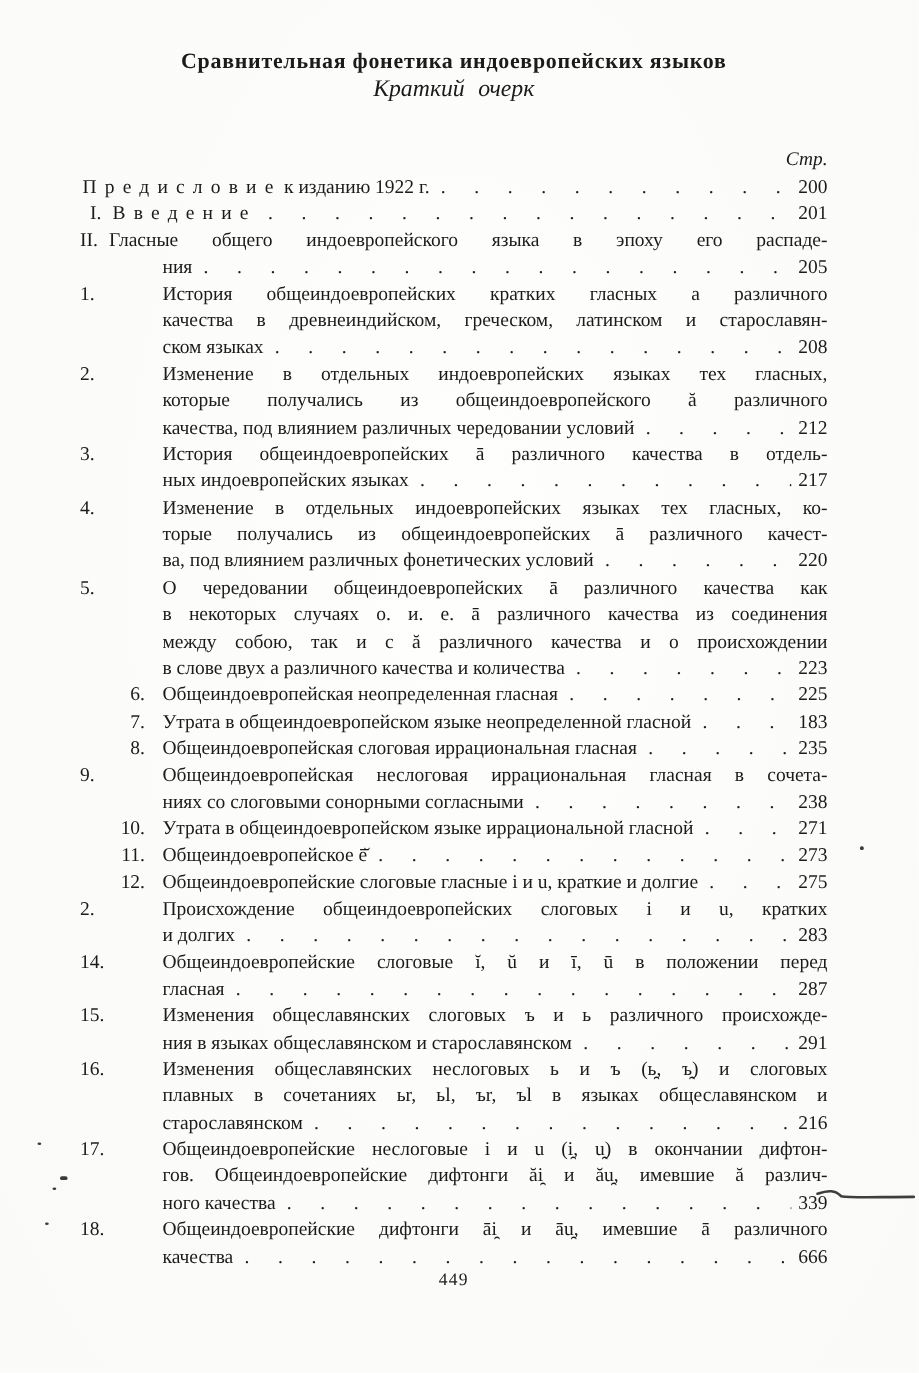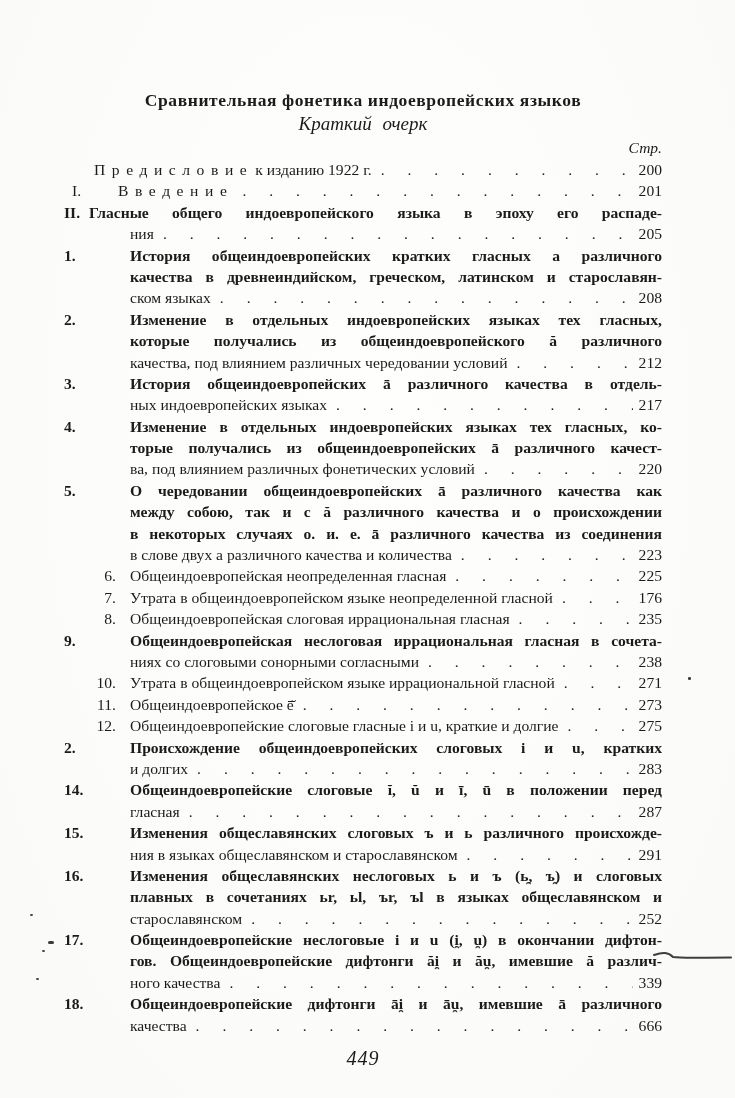--- a/index.html
+++ b/index.html
@@ -7,21 +7,21 @@
     width: 735px; height: 1098px;
     overflow: hidden;
     background: #fdfdfb;
     font-family: "Liberation Serif", "DejaVu Serif", serif;
     color: #1b1b1b;
   }
   .sheet {
     position: relative;
     width: 735px; height: 1098px;
     box-sizing: border-box;
-    padding: 88px 73px 0 64px;
+    padding: 36px 73px 0 64px;
     background:
       radial-gradient(ellipse at 50% 40%, rgba(255,255,255,0.6), rgba(0,0,0,0.012) 90%),
       #fdfdfb;
   }
   .title {
     text-align: center;
     font-size: 17.5px;
     font-weight: bold;
     line-height: 24px;
     letter-spacing: 0.6px;
@@ -34,32 +34,32 @@
     font-weight: normal;
     line-height: 24px;
     margin: 0;
     word-spacing: 6px;
   }
   .str-header {
     text-align: right;
     font-style: italic;
     font-size: 15.5px;
     line-height: 23px;
+    margin-top: 32px;
   }
   .toc { font-size: 15.6px; }
   .line {
     height: 21.4px;
     line-height: 21.4px;
     white-space: nowrap;
   }
   .line.j {
     text-align: justify;
     text-align-last: justify;
     white-space: normal;
-    font-weight: bold;
   }
   .line.cont { padding-left: 66px; }
   .line.last {
     display: flex;
     align-items: baseline;
   }
   .line.last .text { white-space: nowrap; flex: none; }
   .lbl {
     display: inline-block;
     flex: none;
@@ -67,41 +67,40 @@
     text-align: right;
     margin-right: 14px;
   }
   .lvl0 .lbl {
     width: auto; min-width: 0;
     text-align: left;
     margin-right: 9px;
   }
   .entry.first-entry .line { padding-left: 2px; }
   .entry.roman-i .line { padding-left: 8px; }
-  .spaced { letter-spacing: 0.42em; margin-left: 28px; }
+  .spaced { letter-spacing: 0.42em; }
   .rest { margin-left: 2px; }
   .dots {
     flex: 1 1 auto;
     overflow: hidden;
     white-space: nowrap;
     letter-spacing: 9.5px;
     margin: 0 2px 0 9px;
     min-width: 0;
   }
   .pg {
     flex: none;
     min-width: 27px;
     text-align: right;
     white-space: nowrap;
   }
   .footer-page {
     text-align: center;
-    font-style: italic;
-    font-size: 20px;
-    margin-top: 11px;
+    font-size: 14px;
+    margin-top: 1px;
     letter-spacing: 1px;
   }
   .artifact { position: absolute; pointer-events: none; }
   .speck { background: #3a3a3a; border-radius: 50%; }
 </style>
 </head>
 <body>
 
 <div class="sheet">
   <h1 class="title">Сравнительная фонетика индоевропейских языков</h1>
@@ -163,42 +162,42 @@
         <div class="line first j"><span class="lbl">4.</span><span class="text">Изменение в отдельных индоевропейских языках тех гласных, ко-</span></div>
         <div class="line cont j"><span class="text">торые получались из общеиндоевропейских ā различного качест-</span></div>
         <div class="line cont last">
           <span class="text">ва, под влиянием различных фонетических условий</span>
           <span class="dots">. . . . . . . . . . . . . . . . . . . . . . . . . . . . . . . . . . . . . . . . . . . . . . . . . . . . . . . . . . . .</span>
           <span class="pg">220</span>
         </div>
       </div>
       <div class="entry lvl1">
         <div class="line first j"><span class="lbl">5.</span><span class="text">О чередовании общеиндоевропейских ā различного качества как</span></div>
+        <div class="line cont j"><span class="text">в некоторых случаях о. и. е. ā различного качества из соединения</span></div>
         <div class="line cont j"><span class="text">между собою, так и с ă различного качества и о происхождении</span></div>
-        <div class="line cont j"><span class="text">в некоторых случаях о. и. е. ā различного качества из соединения</span></div>
         <div class="line cont last">
           <span class="text">в слове двух a различного качества и количества</span>
           <span class="dots">. . . . . . . . . . . . . . . . . . . . . . . . . . . . . . . . . . . . . . . . . . . . . . . . . . . . . . . . . . . .</span>
           <span class="pg">223</span>
         </div>
       </div>
       <div class="entry lvl1">
         <div class="line first last">
           <span class="lbl">6.</span>
           <span class="text">Общеиндоевропейская неопределенная гласная</span>
           <span class="dots">. . . . . . . . . . . . . . . . . . . . . . . . . . . . . . . . . . . . . . . . . . . . . . . . . . . . . . . . . . . .</span>
           <span class="pg">225</span>
         </div>
       </div>
       <div class="entry lvl1">
         <div class="line first last">
           <span class="lbl">7.</span>
           <span class="text">Утрата в общеиндоевропейском языке неопределенной гласной</span>
           <span class="dots">. . . . . . . . . . . . . . . . . . . . . . . . . . . . . . . . . . . . . . . . . . . . . . . . . . . . . . . . . . . .</span>
-          <span class="pg">176</span>
+          <span class="pg">183</span>
         </div>
       </div>
       <div class="entry lvl1">
         <div class="line first last">
           <span class="lbl">8.</span>
           <span class="text">Общеиндоевропейская слоговая иррациональная гласная</span>
           <span class="dots">. . . . . . . . . . . . . . . . . . . . . . . . . . . . . . . . . . . . . . . . . . . . . . . . . . . . . . . . . . . .</span>
           <span class="pg">235</span>
         </div>
       </div>
@@ -257,21 +256,21 @@
           <span class="dots">. . . . . . . . . . . . . . . . . . . . . . . . . . . . . . . . . . . . . . . . . . . . . . . . . . . . . . . . . . . .</span>
           <span class="pg">291</span>
         </div>
       </div>
       <div class="entry lvl1">
         <div class="line first j"><span class="lbl">16.</span><span class="text">Изменения общеславянских неслоговых ь и ъ (ь̯, ъ̯) и слоговых</span></div>
         <div class="line cont j"><span class="text">плавных в сочетаниях ьr, ьl, ъr, ъl в языках общеславянском и</span></div>
         <div class="line cont last">
           <span class="text">старославянском</span>
           <span class="dots">. . . . . . . . . . . . . . . . . . . . . . . . . . . . . . . . . . . . . . . . . . . . . . . . . . . . . . . . . . . .</span>
-          <span class="pg">252</span>
+          <span class="pg">216</span>
         </div>
       </div>
       <div class="entry lvl1">
         <div class="line first j"><span class="lbl">17.</span><span class="text">Общеиндоевропейские неслоговые i и u (i̯, u̯) в окончании дифтон-</span></div>
         <div class="line cont j"><span class="text">гов. Общеиндоевропейские дифтонги ăi̯ и ău̯, имевшие ă различ-</span></div>
         <div class="line cont last">
           <span class="text">ного качества</span>
           <span class="dots">. . . . . . . . . . . . . . . . . . . . . . . . . . . . . . . . . . . . . . . . . . . . . . . . . . . . . . . . . . . .</span>
           <span class="pg">339</span>
         </div>

